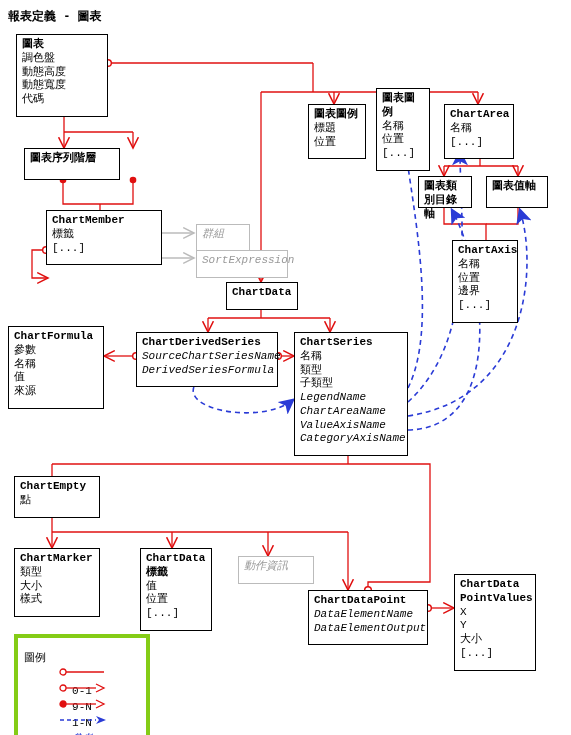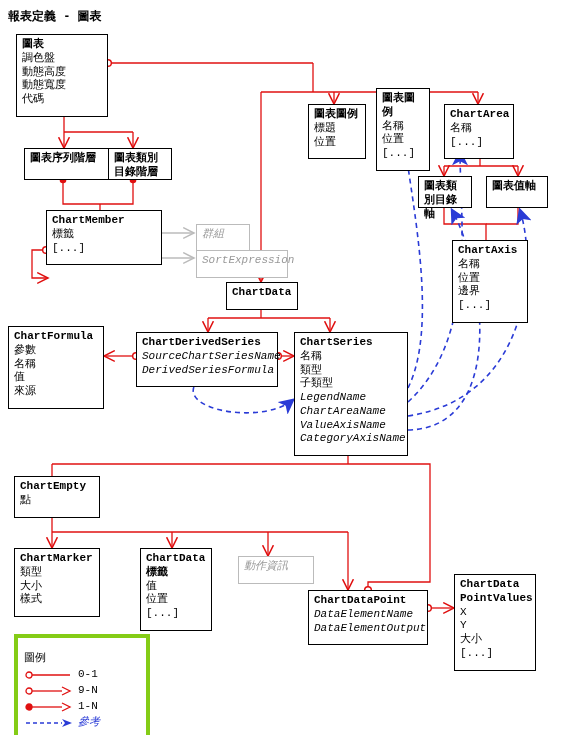--- a/index.html
+++ b/index.html
@@ -36,21 +36,21 @@
     font-style: italic;
   }
   .node .nm { font-weight: bold; }
   .node .it { font-style: italic; }
   .legend {
     position: absolute;
     border: 4px solid #84cc16;
     padding: 12px 6px;
     line-height: 1.5;
   }
-  .legend-row { display: flex; align-items: center; gap: 6px; height: 16px; }
+  .legend-row { display: flex; align-items: center; gap: 6px; height: 16px; flex-direction: column; }
   .lg-sym { width: 48px; display: inline-flex; align-items: center; }
   svg.net { position: absolute; left: 0; top: 0; pointer-events: none; }
 </style>
 </head>
 <body>
 
 <div class="canvas">
 
   <div class="title" style="left:0;top:0">報表定義 - 圖表</div>
 
@@ -161,23 +161,20 @@
     <div>調色盤</div>
     <div>動態高度</div>
     <div>動態寬度</div>
     <div>代碼</div>
   </div>
 
   <div class="node" style="left:16px;top:140px;width:96px;height:32px">
     <div class="nm">圖表序列階層</div>
   </div>
 
-  <div class="node" style="left:100px;top:140px;width:64px;height:32px">
-    <div class="nm">圖表類別目錄階層</div>
-  </div>
 
   <div class="node" style="left:38px;top:202px;width:116px">
     <div class="nm">ChartMember</div>
     <div>標籤</div>
     <div>[...]</div>
   </div>
 
   <div class="node faded" style="left:188px;top:216px;width:54px">
     <div>群組</div>
   </div>
@@ -204,21 +201,21 @@
     <div>[...]</div>
   </div>
 
   <div class="node" style="left:410px;top:168px;width:54px;height:32px">
     <div class="nm">圖表類別目錄軸</div>
   </div>
   <div class="node" style="left:478px;top:168px;width:62px;height:32px">
     <div class="nm">圖表值軸</div>
   </div>
 
-  <div class="node" style="left:444px;top:232px;width:76px">
+  <div class="node" style="left:444px;top:232px;width:66px">
     <div class="nm">ChartAxis</div>
     <div>名稱</div>
     <div>位置</div>
     <div>邊界</div>
     <div>[...]</div>
   </div>
 
   <div class="node" style="left:218px;top:274px;width:72px">
     <div class="nm">ChartData</div>
   </div>

